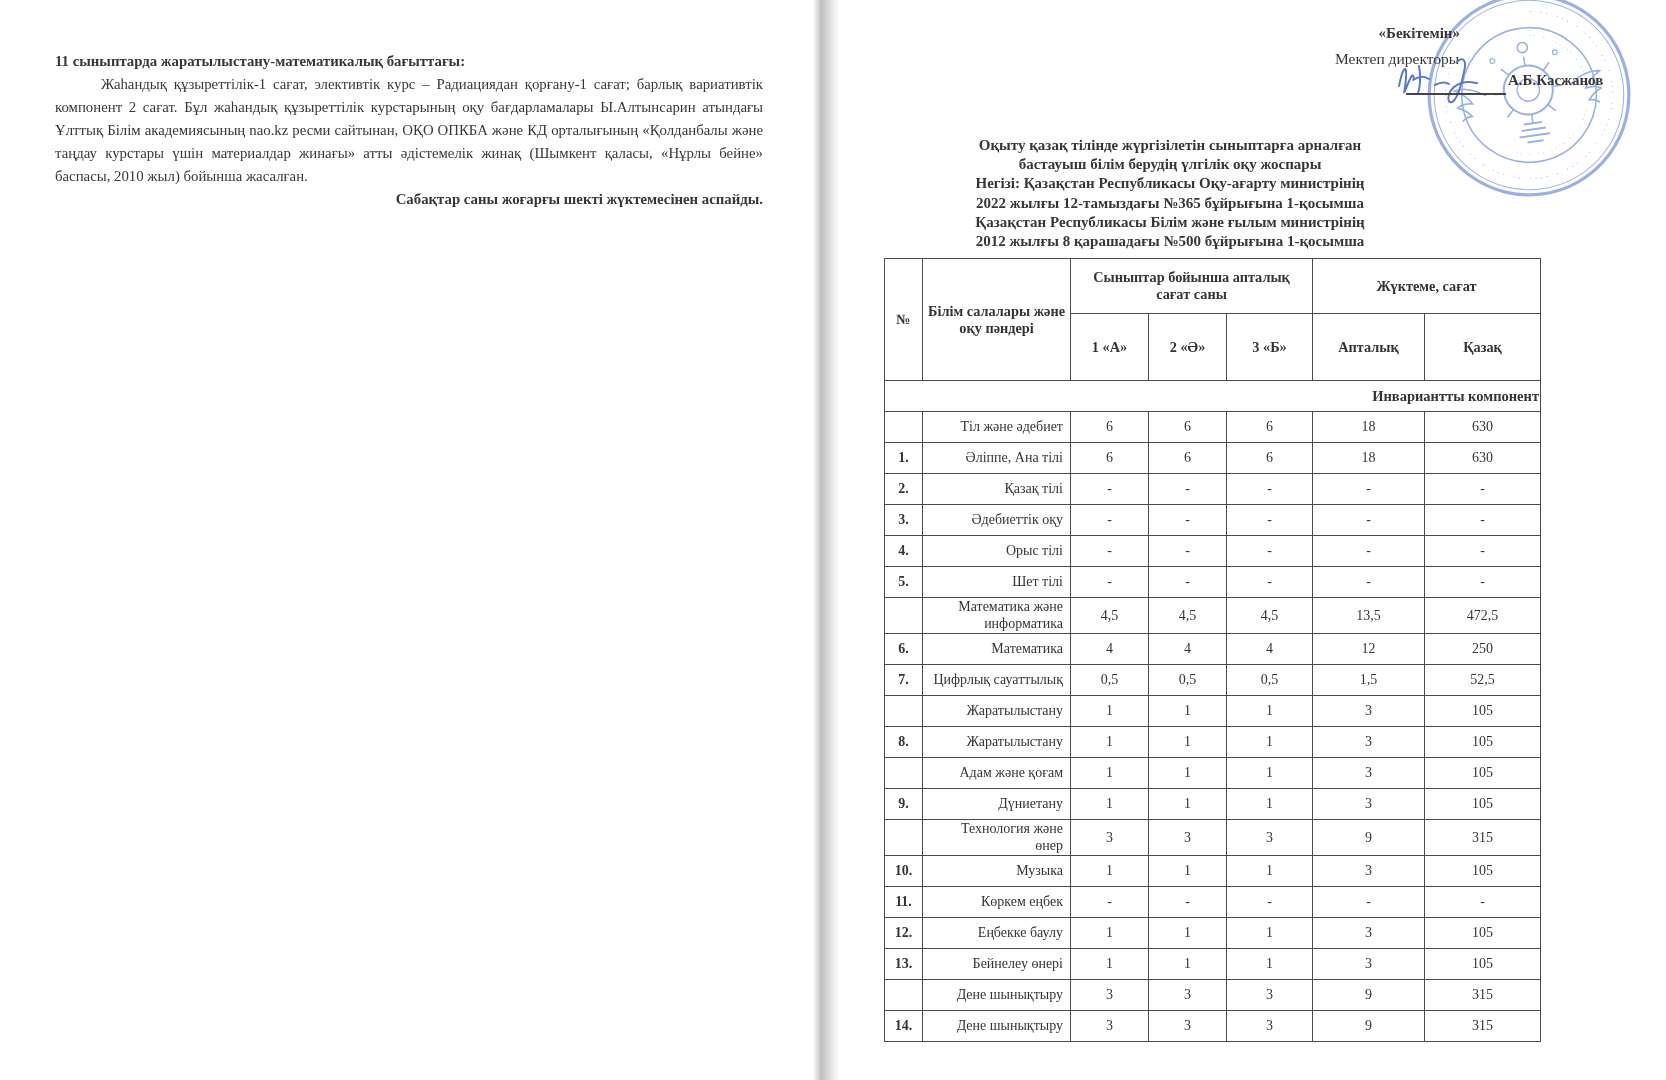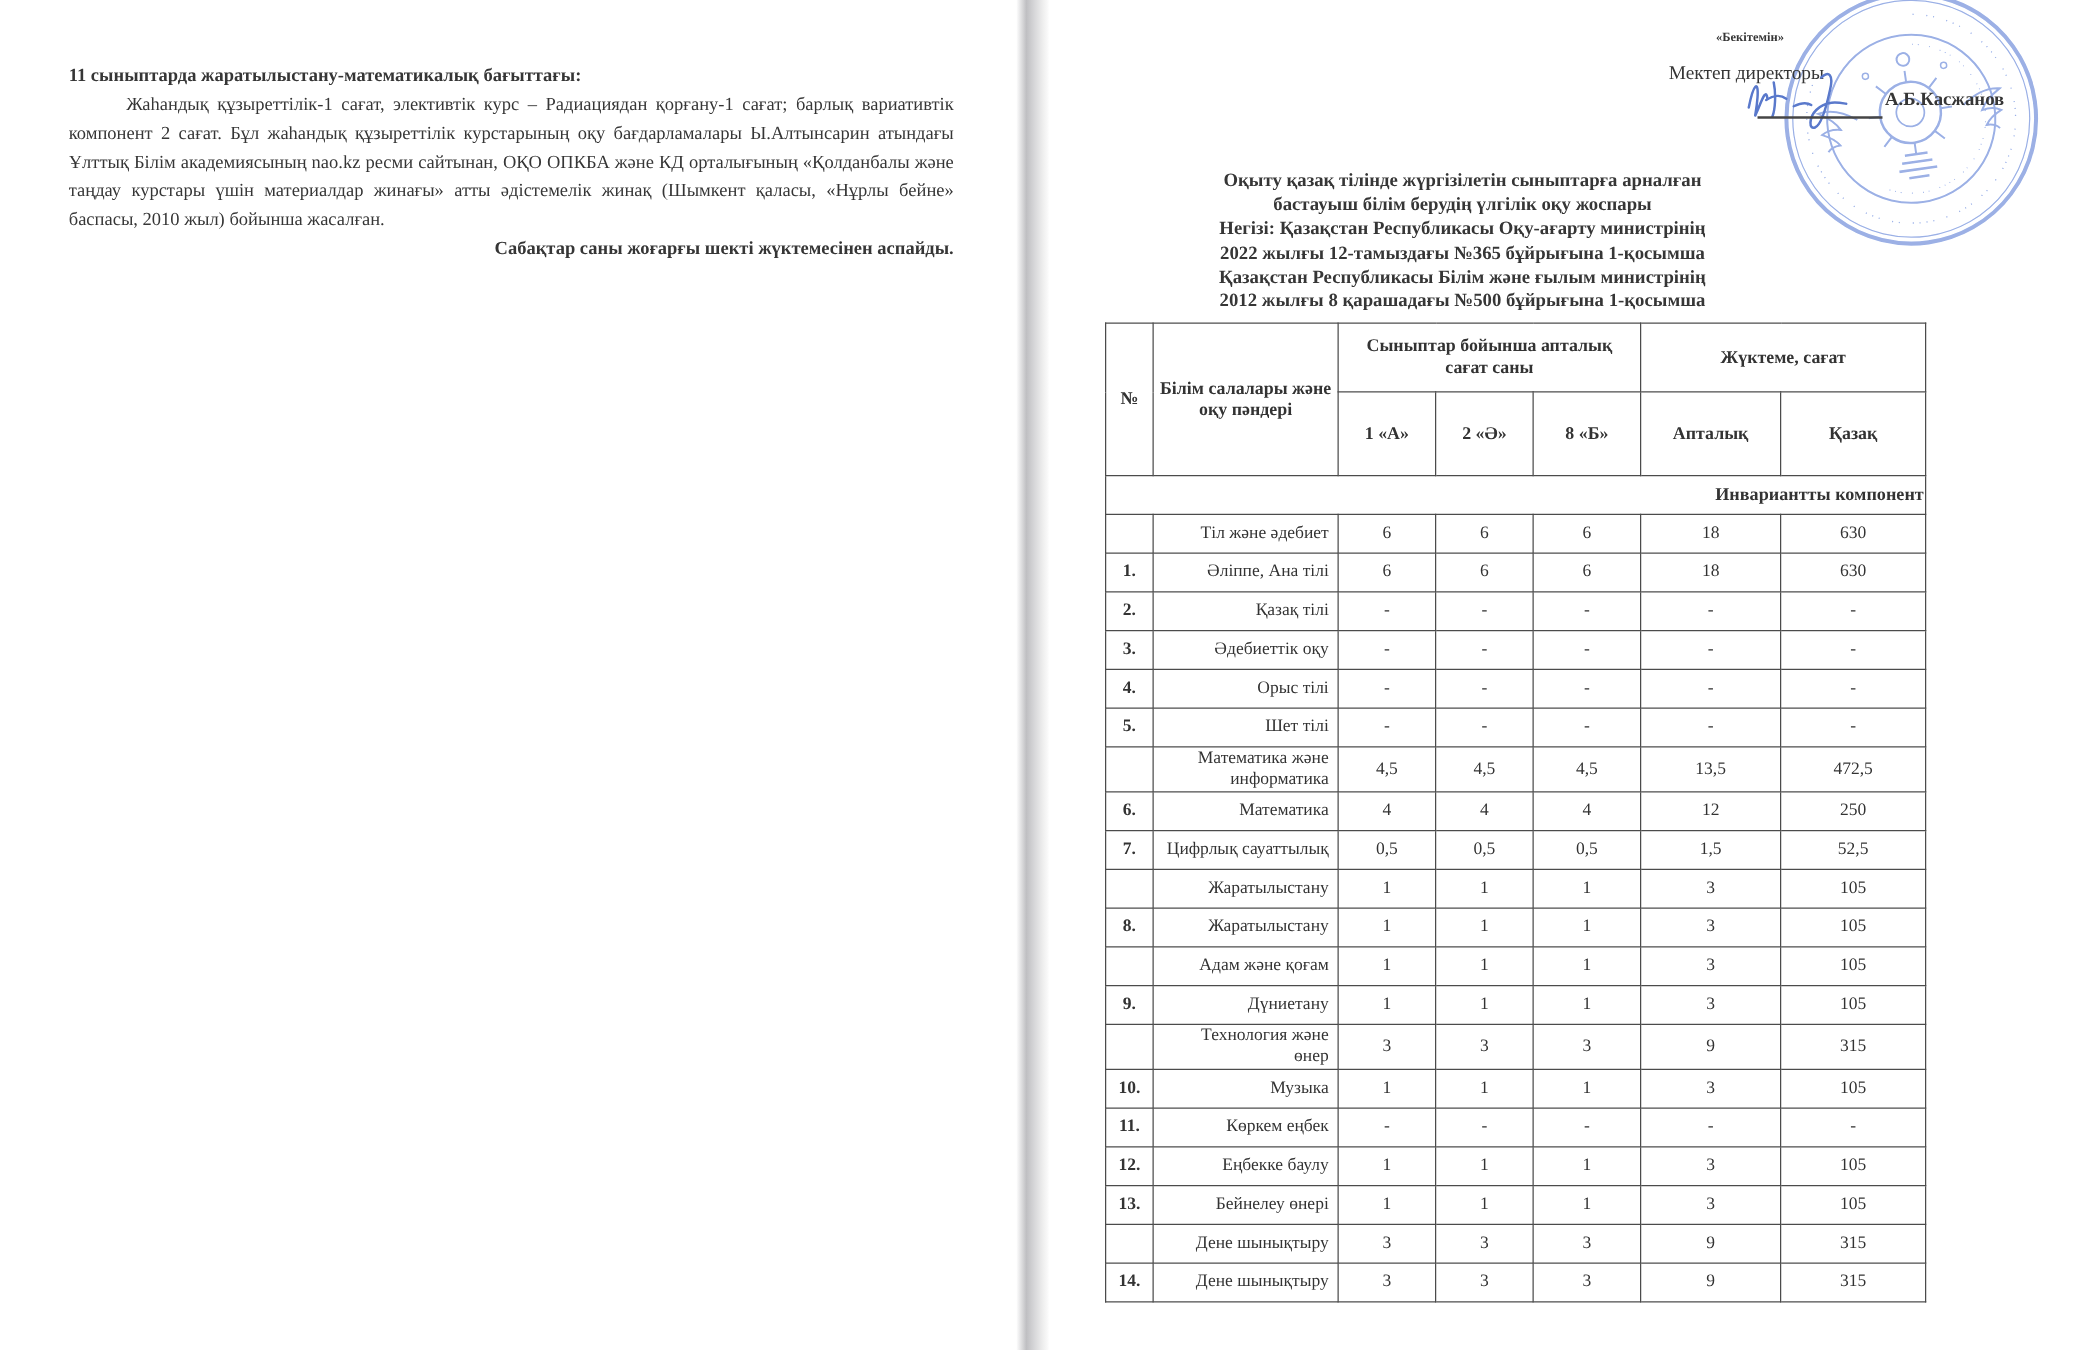--- a/index.html
+++ b/index.html
@@ -15,21 +15,21 @@
   .scan-divider{
     position:absolute;left:813px;top:0;width:27px;height:1080px;
     background:linear-gradient(90deg,#ffffff 0%,#bfbfc2 30%,#d8d8da 55%,#efefef 80%,#ffffff 100%);
   }
   
   .left-text{position:absolute;left:55px;top:50px;width:708px;font-size:14.8px;line-height:23px;}
   .left-heading{font-weight:bold;}
   .left-para{text-align:justify;text-indent:46px;margin:0;}
   .left-closing{font-weight:bold;text-indent:46px;text-align:right;}
   
-  .approve-line1{position:absolute;left:501px;top:25px;width:120px;text-align:center;font-size:10px;font-weight:bold;}
+  .approve-line1{position:absolute;left:501px;top:25px;width:120px;text-align:right;font-size:15px;font-weight:bold;}
   .approve-line2{position:absolute;left:496px;top:50px;font-size:15.5px;}
   .approve-underline{position:absolute;left:567px;top:93px;width:100px;height:2px;background:#474747;}
   .approve-name{position:absolute;left:669px;top:72px;font-size:15px;font-weight:bold;}
   .signature-svg{position:absolute;left:552px;top:52px;}
   .stamp-svg{position:absolute;left:583px;top:-12px;opacity:0.85;}
   
   .doc-title{position:absolute;left:96px;top:136px;width:470px;text-align:center;
     font-size:15px;font-weight:bold;line-height:19.2px;}
   
   .plan-table{position:absolute;left:45px;top:258px;width:656px;border-collapse:collapse;table-layout:fixed;
@@ -120,21 +120,21 @@
     <thead>
       <tr class="hrow1">
         <th rowspan="2">№</th>
         <th rowspan="2">Білім салалары және оқу пәндері</th>
         <th colspan="3">Сыныптар бойынша апталық сағат саны</th>
         <th colspan="2">Жүктеме, сағат</th>
       </tr>
       <tr class="hrow2">
         <th>1 «А»</th>
         <th>2 «Ә»</th>
-        <th>8 «Б»</th>
+        <th>3 «Б»</th>
         <th>Апталық</th>
         <th>Қазақ</th>
       </tr>
     </thead>
     <tbody>
       <tr class="section-row">
         <td colspan="7">Инвариантты компонент</td>
       </tr>
     <tr>
           <td class="c-num"></td>

